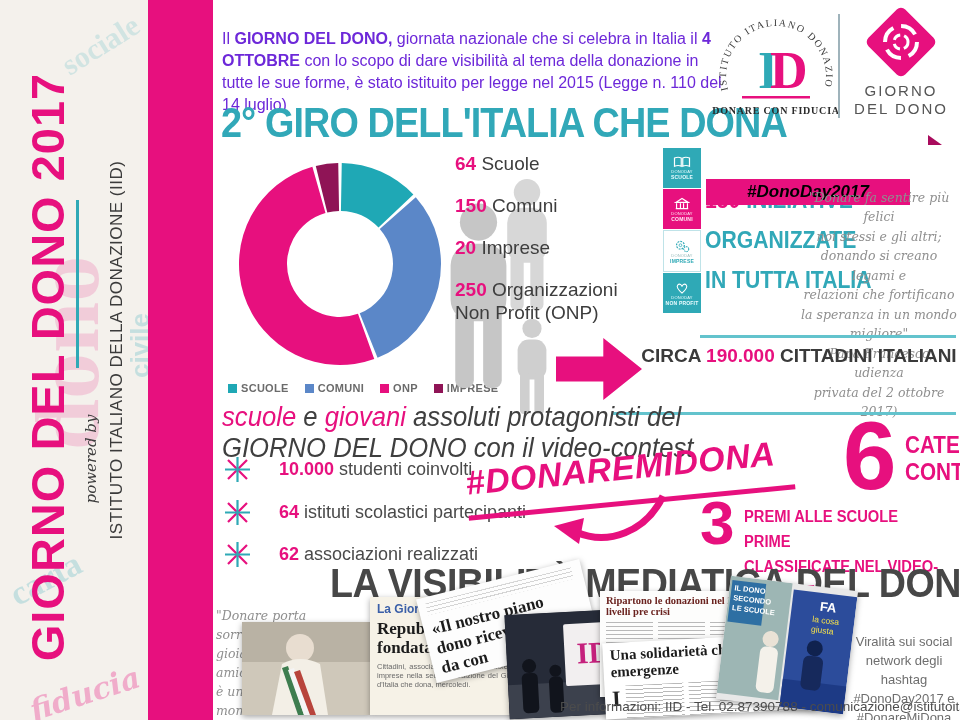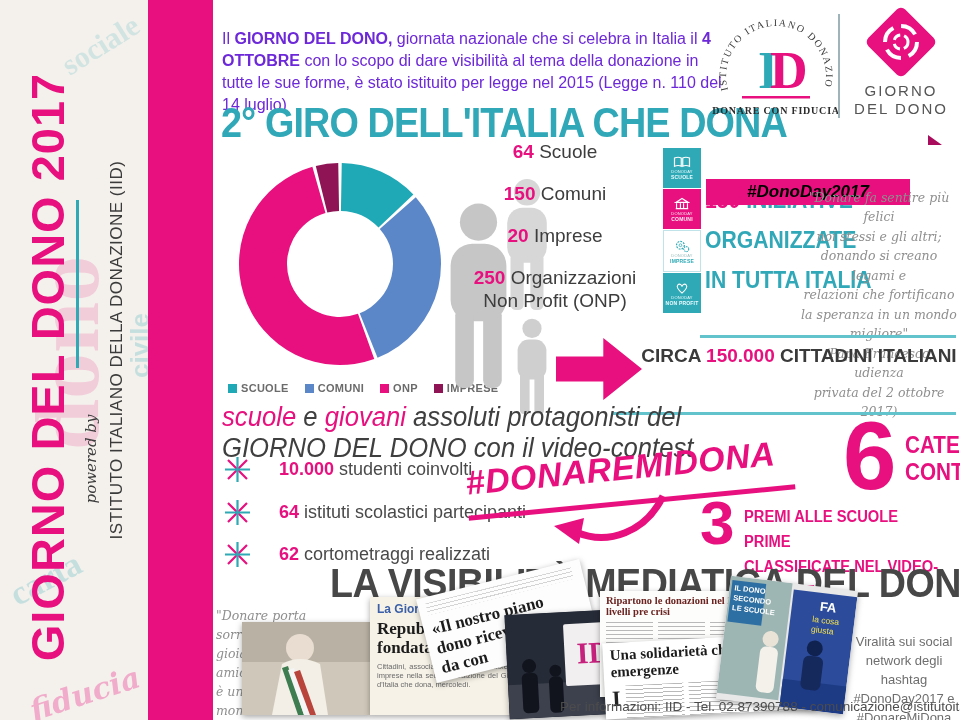--- a/index.html
+++ b/index.html
@@ -28,21 +28,21 @@
   #donut{left:224px;top:148px;}
   #legend{left:228px;top:382px;display:flex;gap:16px;align-items:center;}
   .legend-item{display:flex;align-items:center;gap:4px;}
   .legend-swatch{width:9px;height:9px;display:inline-block;}
   .legend-label{font-size:11px;color:#6b6b6b;font-weight:700;letter-spacing:.3px;}
 
   
   #figures{left:436px;top:150px;}
 
   
-  #counts{left:455px;top:140px;width:200px;text-align:center;}
+  #counts{left:455px;top:152px;width:200px;text-align:left;}
   .count-row{margin-bottom:19px;font-size:19px;color:#3d3d3d;white-space:pre-line;line-height:23px;}
   .num{color:#e7107e;font-weight:700;}
 
   
   #badges{left:663px;top:148px;width:38px;display:flex;flex-direction:column;gap:1px;}
   .badge{height:40px;display:flex;flex-direction:column;align-items:center;justify-content:center;gap:1px;}
   .badge small{font-size:4px;line-height:4px;letter-spacing:.2px;}
   .badge b{font-size:5px;line-height:5px;letter-spacing:.2px;}
   .badge-teal{background:#2fa9b6;color:#eafcff;}
   .badge-pink{background:#e7107e;color:#ffe9f4;}
@@ -263,21 +263,21 @@
 migliore"</span>
     <span>(Papa Francesco, udienza
 privata del 2 ottobre 2017)</span>
   </div>
 
   <div class="abs teal-rule" style="left:700px;top:335px;width:256px;"></div>
   <div class="abs teal-rule" style="left:612px;top:412px;width:344px;"></div>
 
   <div id="big-arrow" class="abs"></div>
   <div id="reach" class="abs">
-    <span>CIRCA </span><span class="num">150.000</span><span> CITTADINI ITALIANI</span><br>
+    <span>CIRCA </span><span class="num">190.000</span><span> CITTADINI ITALIANI</span><br>
   </div>
 
   <div id="contest-intro" class="abs">
     <div><span class="pinkword">scuole</span><span> e </span><span class="pinkword">giovani</span><span> assoluti protagonisti del</span></div>
     <div>GIORNO DEL DONO con il video-contest</div>
   </div>
 
   <div class="bullet-row" style="left:224px;top:456px;">
     <svg width="27" height="27" viewBox="0 0 27 27">
         <g stroke-width="2.2" fill="none">
@@ -296,21 +296,21 @@
       </svg>
     <span class="bullet-text"><span class="num">64</span><span> istituti scolastici partecipanti</span></span>
   </div>
   <div class="bullet-row" style="left:224px;top:541px;">
     <svg width="27" height="27" viewBox="0 0 27 27">
         <g stroke-width="2.2" fill="none">
           <path d="M4 4 L23 23 M23 4 L4 23" stroke="#e7107e"></path>
           <path d="M1 13.5 H26 M13.5 1 V26" stroke="#2fa9b6"></path>
         </g>
       </svg>
-    <span class="bullet-text"><span class="num">62</span><span> cortometraggi realizzati</span></span>
+    <span class="bullet-text"><span class="num">62</span><span> associazioni realizzati</span></span>
   </div>
 
   <div id="dmd" class="abs">#DONAREMIDONA</div>
   <div id="dmd-underline" class="abs"></div>
   <svg class="abs" style="left:548px;top:492px;" width="120" height="70" viewBox="0 0 120 70">
     <path d="M115 4 C98 40 60 54 28 40" stroke="#e7107e" stroke-width="7" fill="none"></path>
     <polygon points="6,34 36,26 31,52" fill="#e7107e"></polygon>
   </svg>
 
   <div id="six" class="abs contest-num">6</div>

